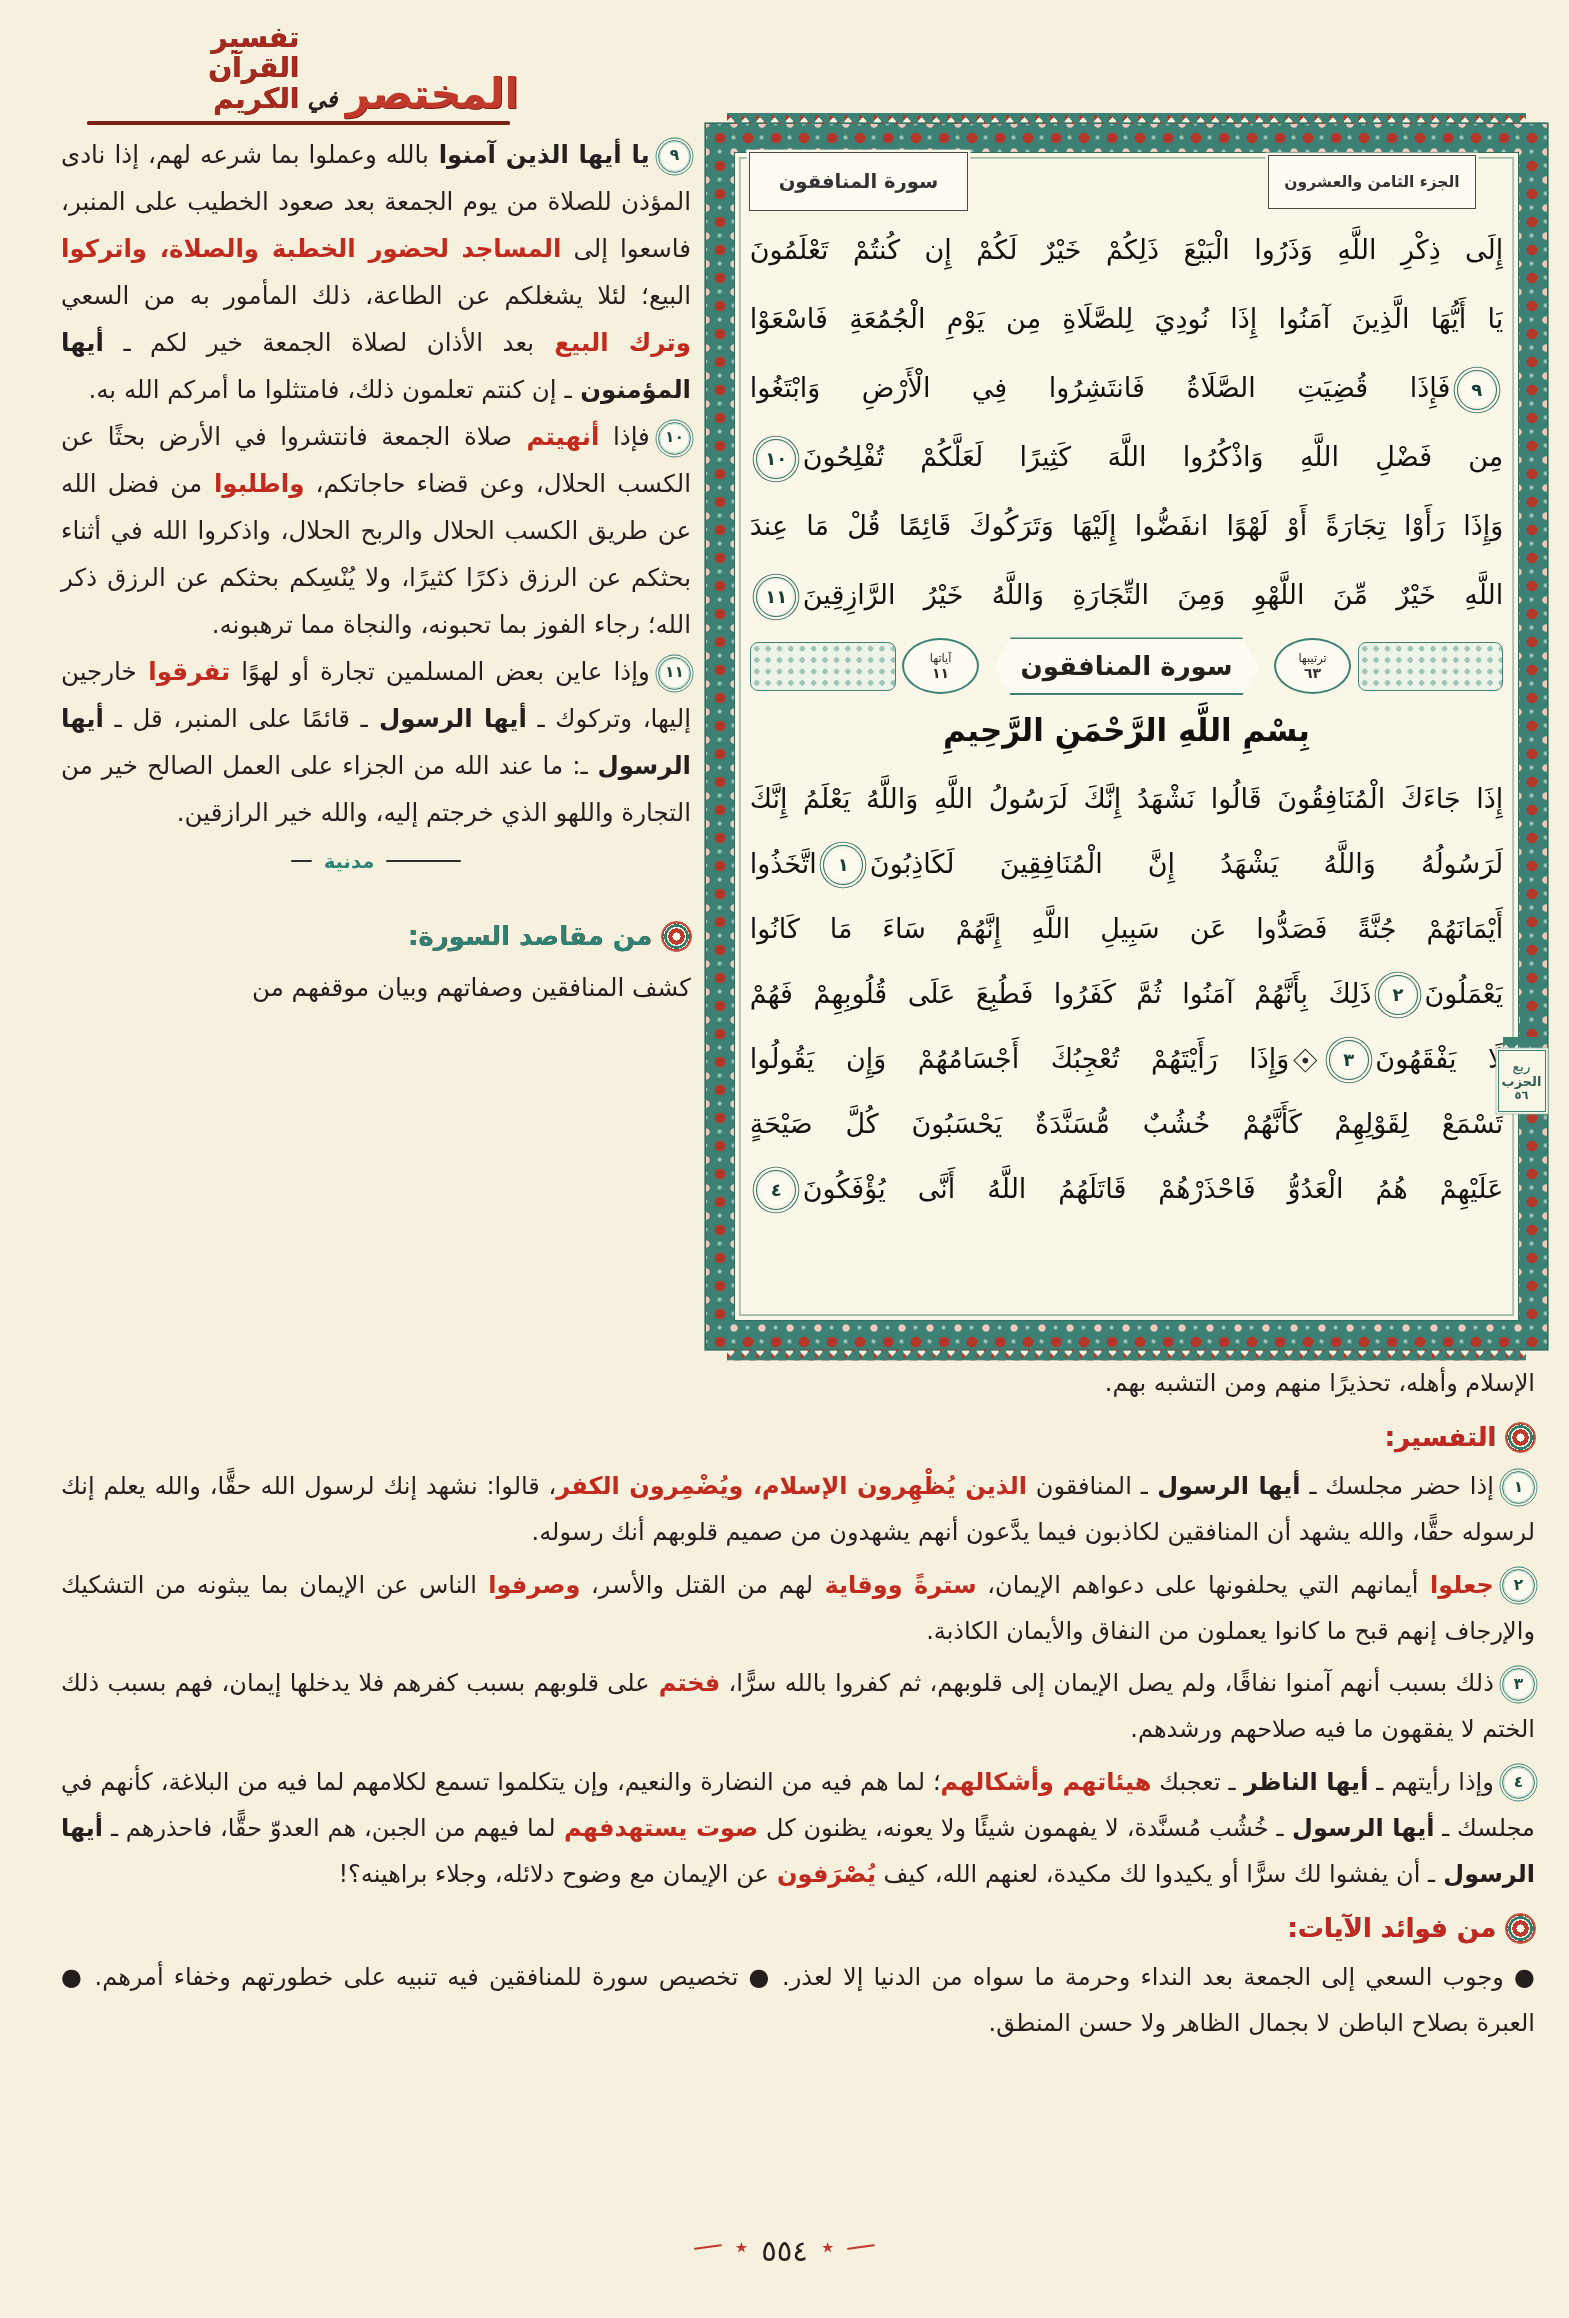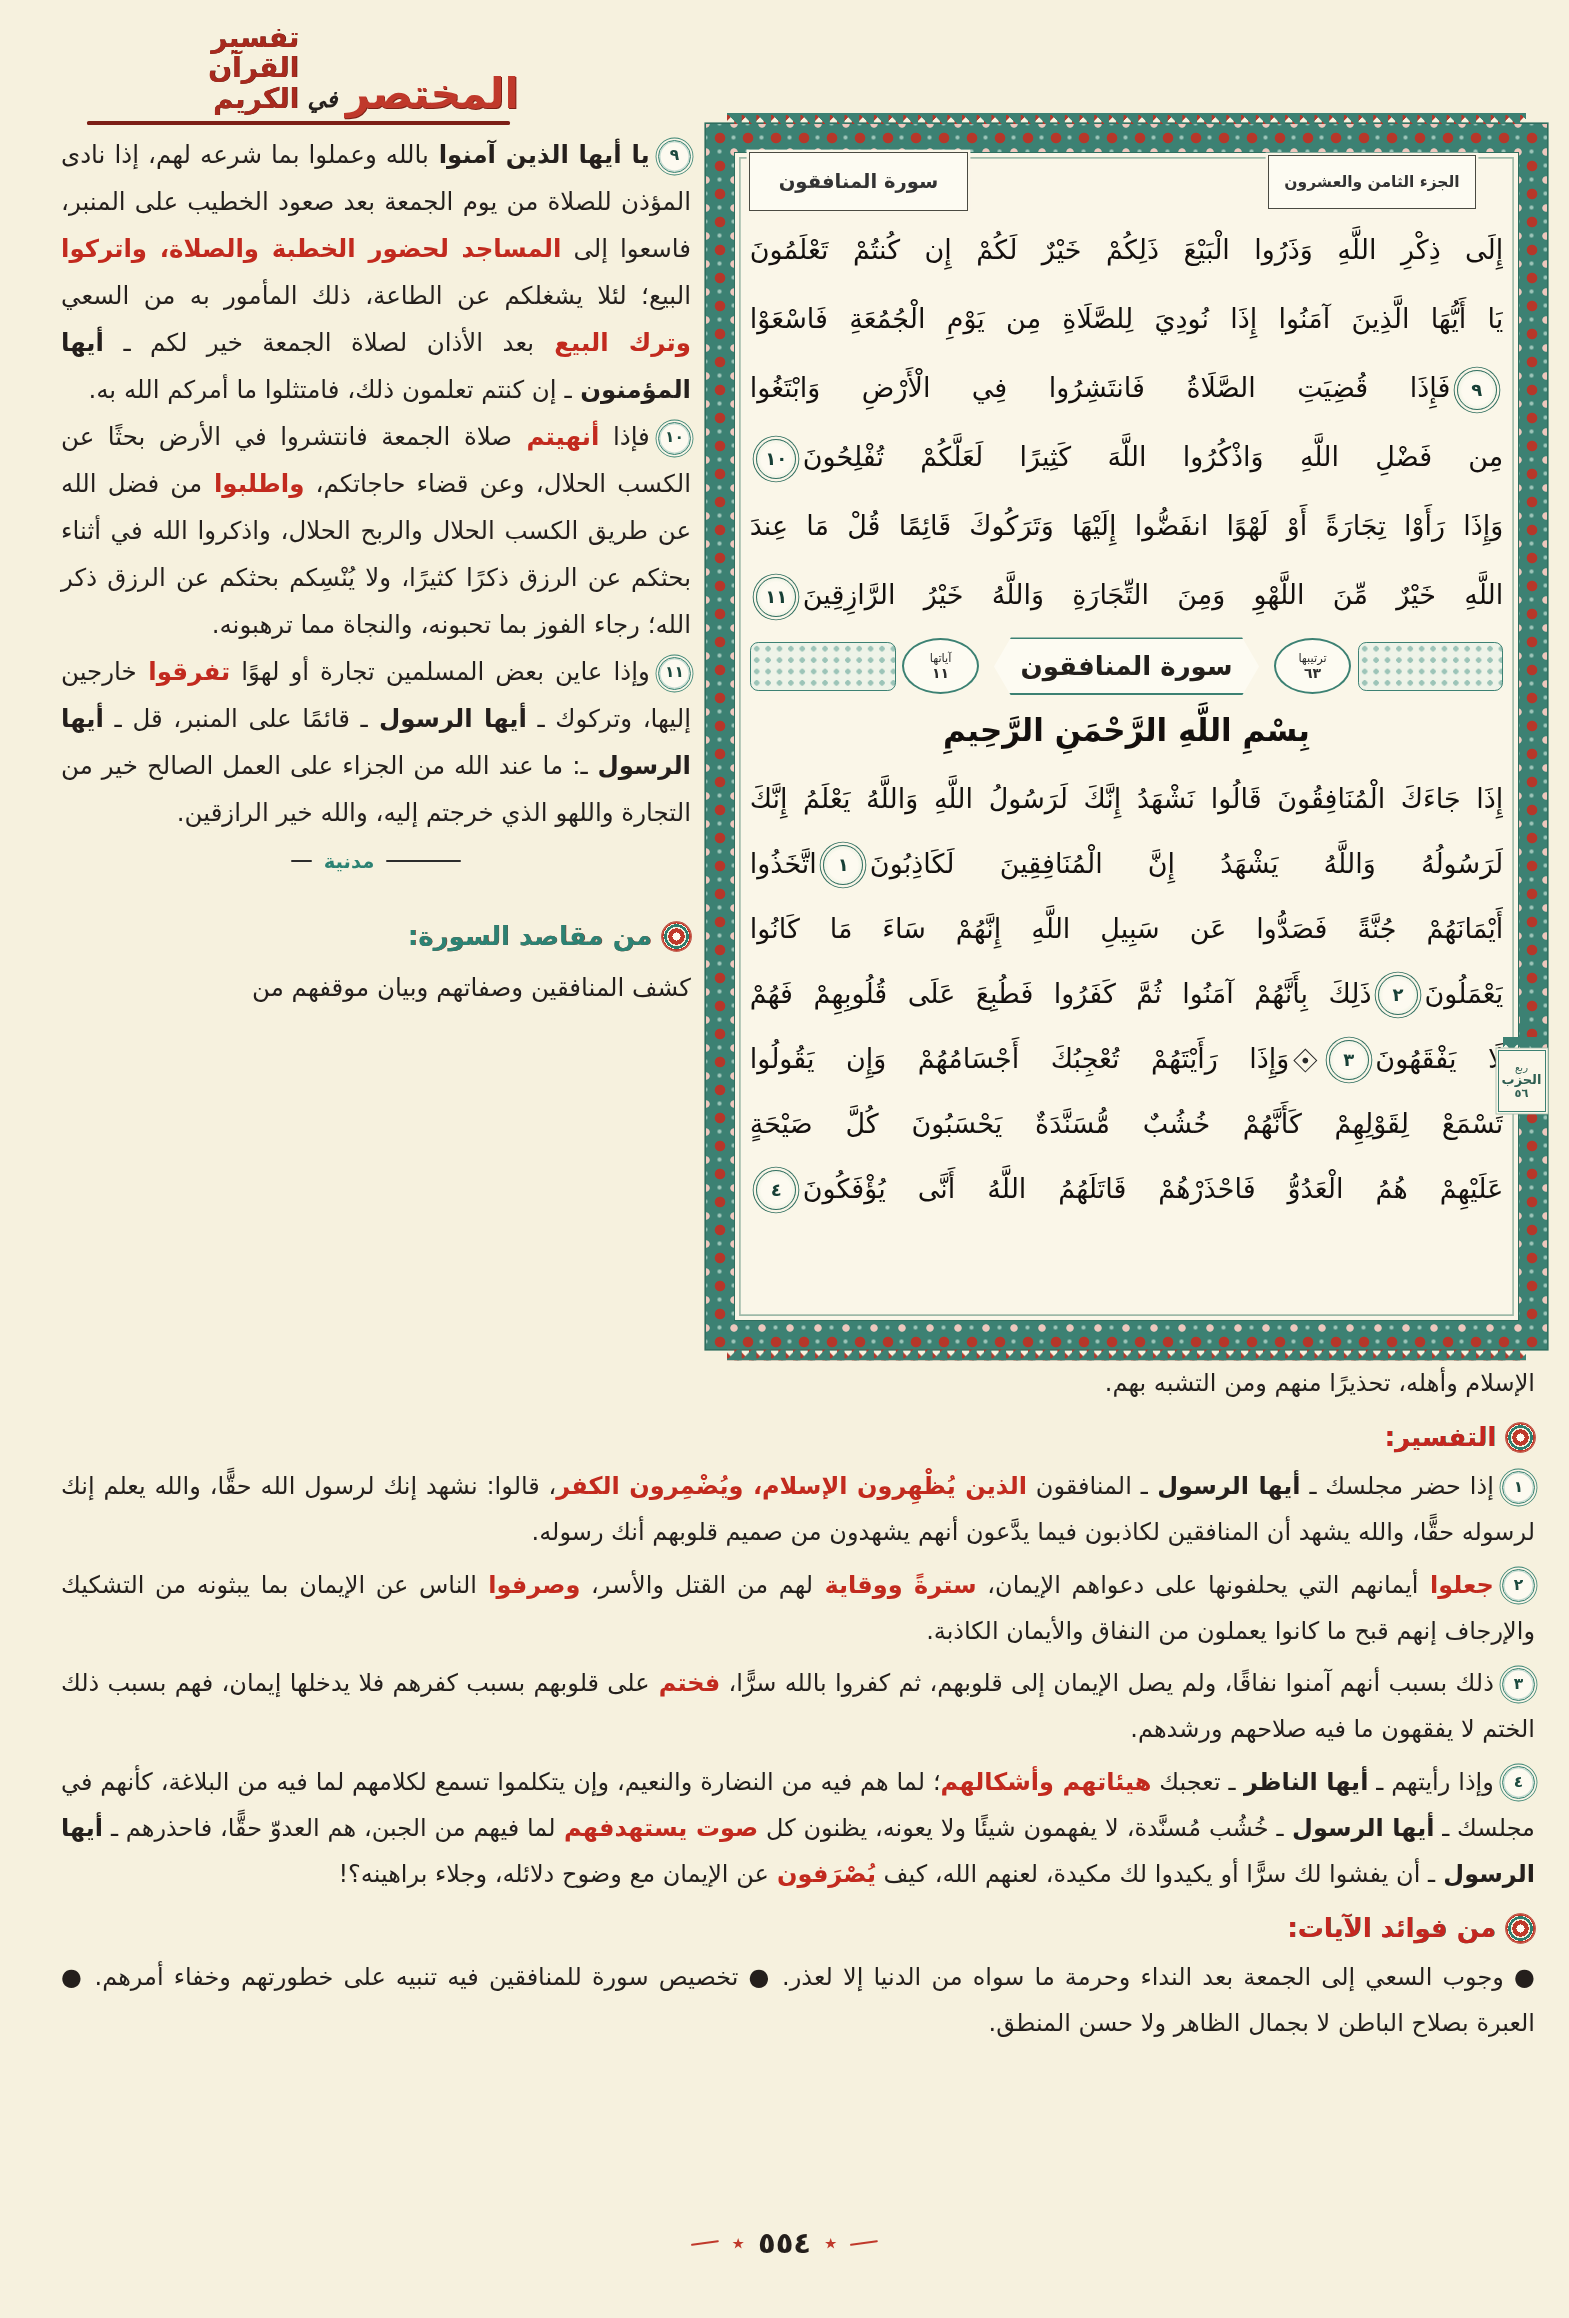--- a/index.html
+++ b/index.html
@@ -77,37 +77,37 @@
 
   
   .hizb{position:absolute;left:1496px;top:1012px;width:51px;display:flex;flex-direction:column;align-items:center;z-index:2;}
   .hizb .stem{width:2.4px;height:24.5px;background:#3c8173;}
   .hizb .crown{width:38px;height:13px;
     background:
       linear-gradient(45deg,transparent 5.7px,#3c8173 5.7px) 0 0/11.4px 13px repeat-x,
       linear-gradient(-45deg,transparent 5.7px,#3c8173 5.7px) 5.7px 0/11.4px 13px repeat-x;}
   .hizb .hbox{width:46px;height:60px;border:1.6px solid #3c8173;background:#faf6e8;box-shadow:0 0 0 1.6px #faf6e8,0 0 0 2.4px #9db9a8;
     display:flex;flex-direction:column;align-items:center;justify-content:center;color:#2e5e52;line-height:1.1;}
-  .hizb .h1{font-size:10px;} .hizb .h2{font-size:13px;font-weight:bold;} .hizb .h3{font-size:11.4px;font-weight:bold;}
+  .hizb .h1{font-size:14px;} .hizb .h2{font-size:13px;font-weight:bold;} .hizb .h3{font-size:11.4px;font-weight:bold;}
 
   
   .bottom{position:absolute;left:61px;right:34px;top:1360px;font-size:24px;line-height:46px;text-align:justify;}
   .bottom .cont-line{text-align:right;margin:0 0 3.3px;}
   .bottom p{margin:0 0 6.5px;}
   .bottom .sec-head{margin-top:8.2px;margin-bottom:3.3px;}
 
   .seg-n{} .seg-b{font-weight:bold;} .seg-r{font-weight:bold;color:#c22a1e;}
   .seg-rs{display:inline-flex;align-items:center;justify-content:center;vertical-align:middle;
     width:31px;height:31px;border:1.6px solid #35806f;border-radius:50%;background:#fdfaf0;
     box-shadow:0 0 0 1.6px #faf6e8,0 0 0 2.4px #35806f, inset 0 0 0 1.6px #c9ddd3;
     font-size:15.5px;color:#1d4a3f;font-weight:bold;margin-left:8.2px;line-height:1;}
 
   
   .footer{position:absolute;left:0;right:0;top:2226px;display:flex;align-items:center;justify-content:center;gap:13px;}
-  .footer .num{font-size:29px;font-weight:bold;color:#241f1c;}
+  .footer .num{font-size:29px;font-weight:normal;color:#241f1c;margin-top:8px;}
   .flourish{color:#c0392b;font-size:24.5px;line-height:1;}
   .flourish-line{width:28px;height:2.4px;background:#c0392b;border-radius:1.6px;transform:rotate(-8deg);}
 </style>
 </head>
 <body>
 
 <div class="page">
 
   <div class="logo">
     <span class="logo-main">المختصر</span>

